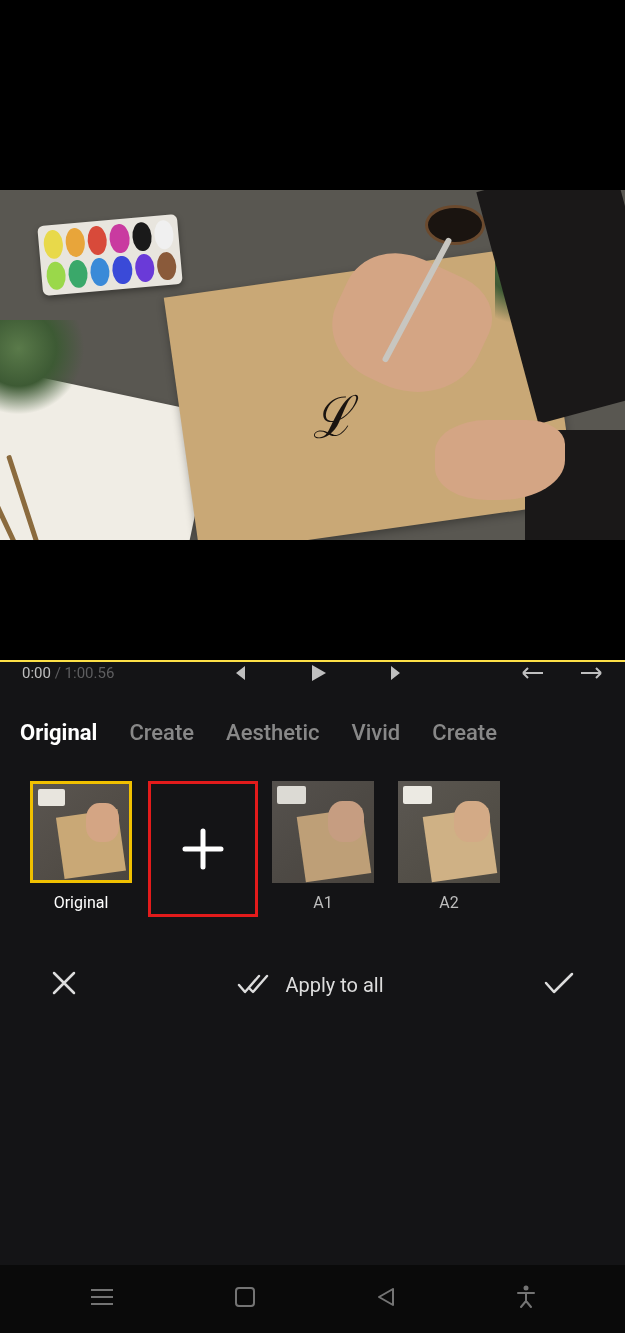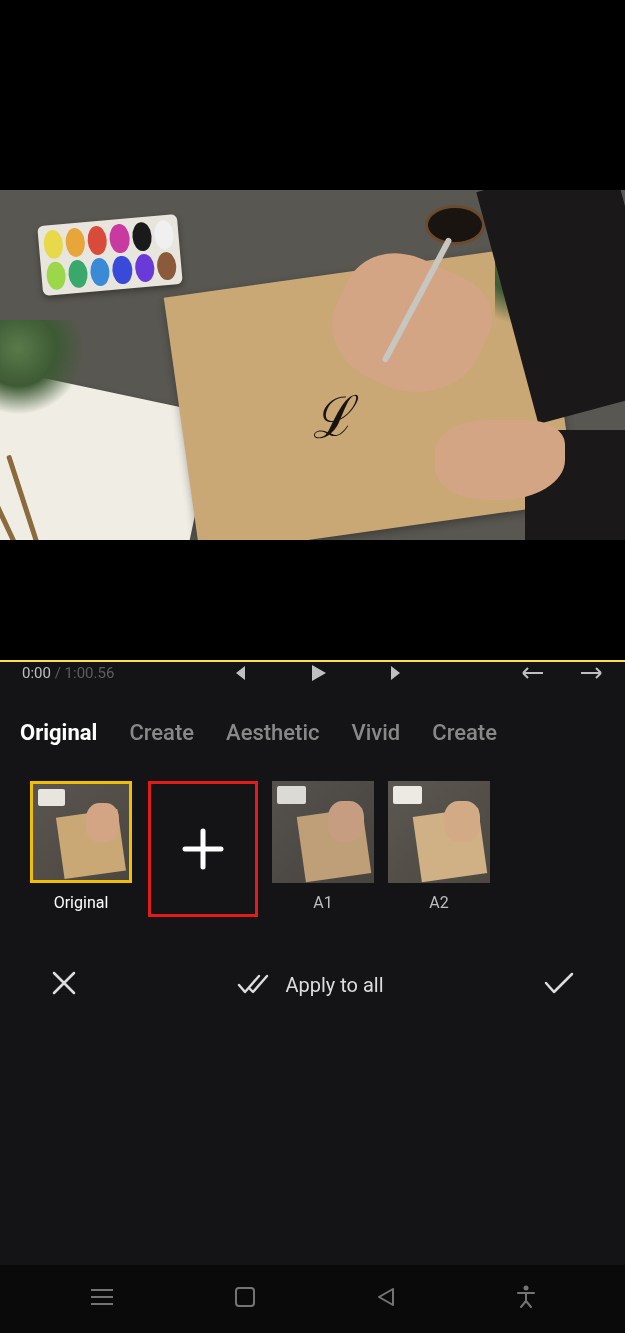--- a/index.html
+++ b/index.html
@@ -220,21 +220,21 @@
     .filter-label.active { color: #fff; }
     .add-tile {
       width: 110px; height: 136px;
       border: 3px solid #e31b1b;
       display: flex;
       align-items: center;
       justify-content: center;
       flex-shrink: 0;
       margin-left: 2px;
     }
-    .a-thumbs-wrap { display: flex; gap: 14px; flex-shrink: 0; }
+    .a-thumbs-wrap { display: flex; gap: 24px; flex-shrink: 0; }
 
     .intensity-row {
       display: flex;
       align-items: center;
       padding: 60px 28px 0 28px;
       gap: 22px;
     }
     .intensity-label { color: #7a7a7c; font-size: 20px; }
     .slider-track {
       flex: 1;

